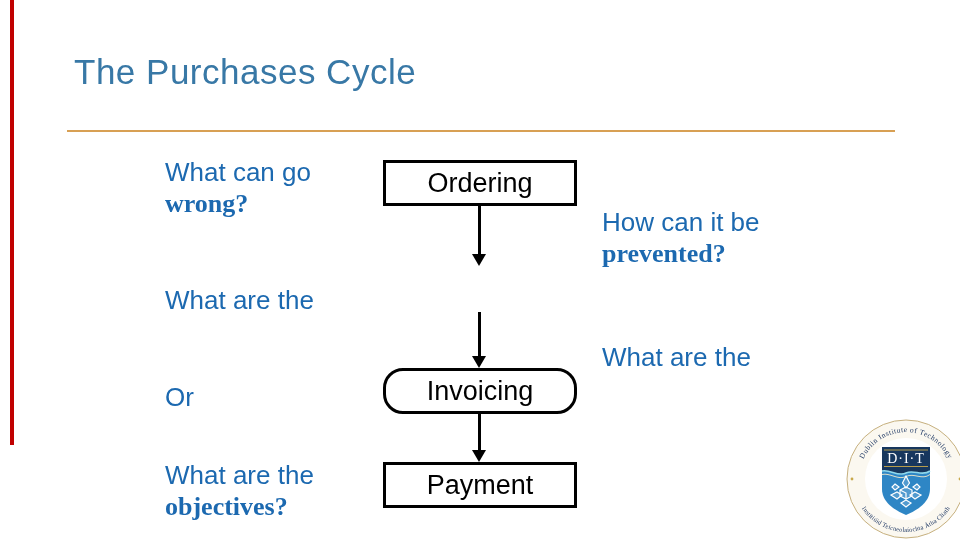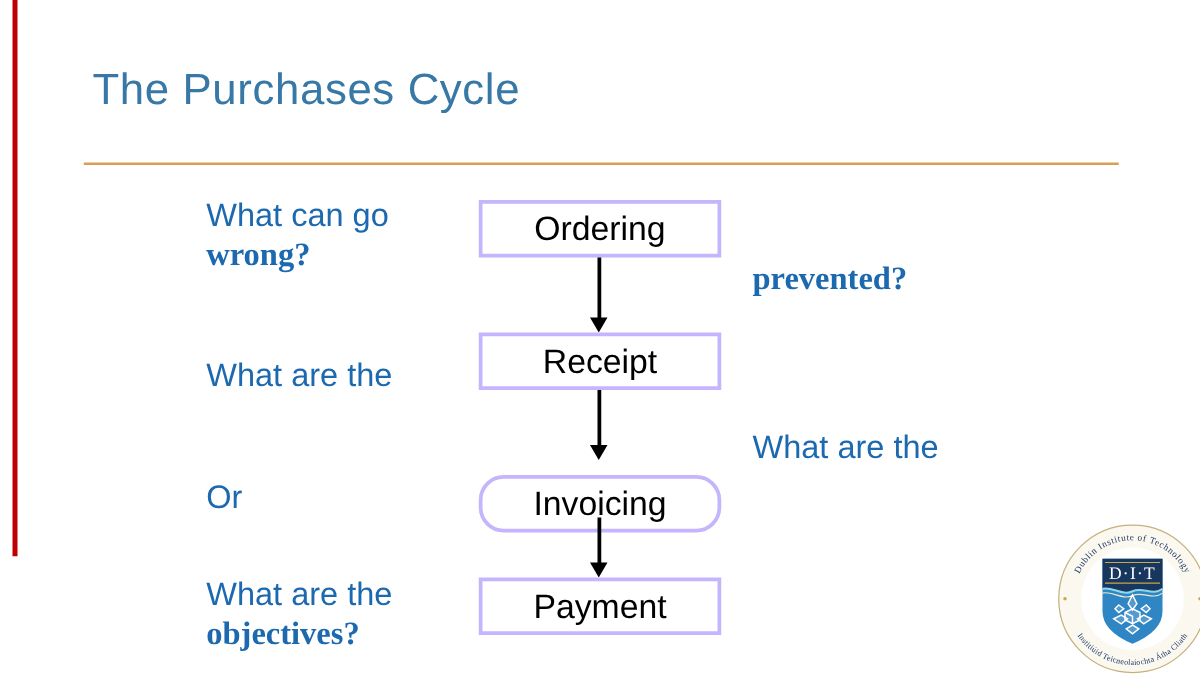--- a/index.html
+++ b/index.html
@@ -52,30 +52,30 @@
   #q3 { top: 382px; }
   #q4 { top: 460px; }
   #q5 { top: 207px; }
   #q6 { top: 342px; }
 
   .flow-box {
     position: absolute;
     left: 383px;
     width: 194px; height: 46px;
     box-sizing: border-box;
-    border: 3px solid #c4b5fd;
+    border: 3px solid #000000;
     background: #ffffff;
     display: flex; align-items: center; justify-content: center;
     font-size: 27px;
     color: #000000;
     white-space: nowrap;
   }
   #box-ordering  { top: 160px; }
   #box-receipt   { top: 266px; }
-  #box-invoicing { top: 380px; border-radius: 20px; }
+  #box-invoicing { top: 368px; border-radius: 20px; }
   #box-payment   { top: 462px; }
 
   .arrow-shaft {
     position: absolute;
     left: 478px; width: 3px;
     background: #000000;
   }
   .arrow-head {
     position: absolute;
     left: 472px;
@@ -118,31 +118,31 @@
   <div class="q-block q-left" id="q3">
     <span class="normal-line">Or</span>
     <span class="bold-line"></span>
   </div>
   <div class="q-block q-left" id="q4">
     <span class="normal-line">What are the</span>
     <span class="bold-line">objectives?</span>
   </div>
 
   <div class="q-block q-right" id="q5">
+    <span class="normal-line">How can it be</span>
     <span class="bold-line">prevented?</span>
   </div>
   <div class="q-block q-right" id="q6">
     <span class="normal-line">What are the</span>
   </div>
 
   <div class="flow-box" id="box-ordering">Ordering</div>
   <div class="arrow-shaft" id="arrow1-shaft"></div>
   <div class="arrow-head" id="arrow1-head"></div>
 
-  <div class="flow-box" id="box-receipt">Receipt</div>
   <div class="arrow-shaft" id="arrow2-shaft"></div>
   <div class="arrow-head" id="arrow2-head"></div>
 
   <div class="flow-box" id="box-invoicing">Invoicing</div>
   <div class="arrow-shaft" id="arrow3-shaft"></div>
   <div class="arrow-head" id="arrow3-head"></div>
 
   <div class="flow-box" id="box-payment">Payment</div>
 
   <div class="logo-wrap">

